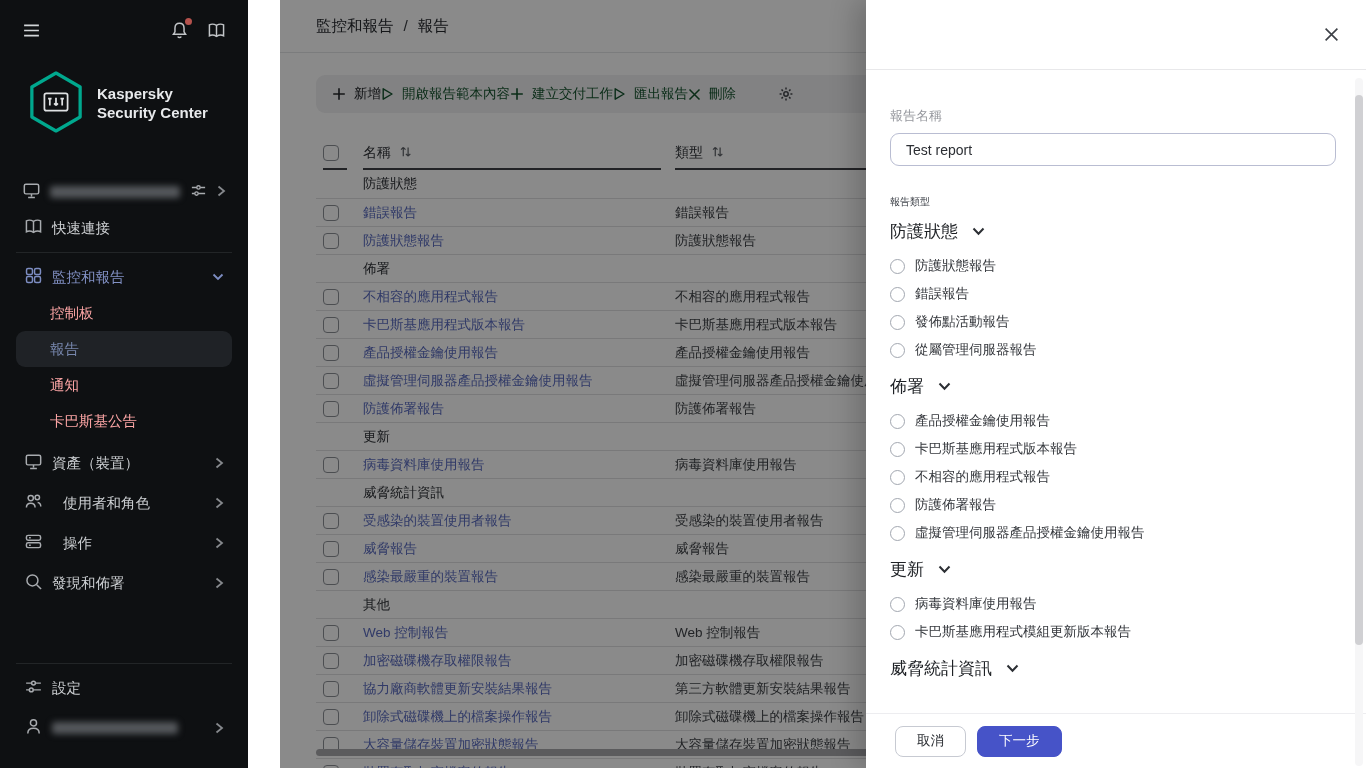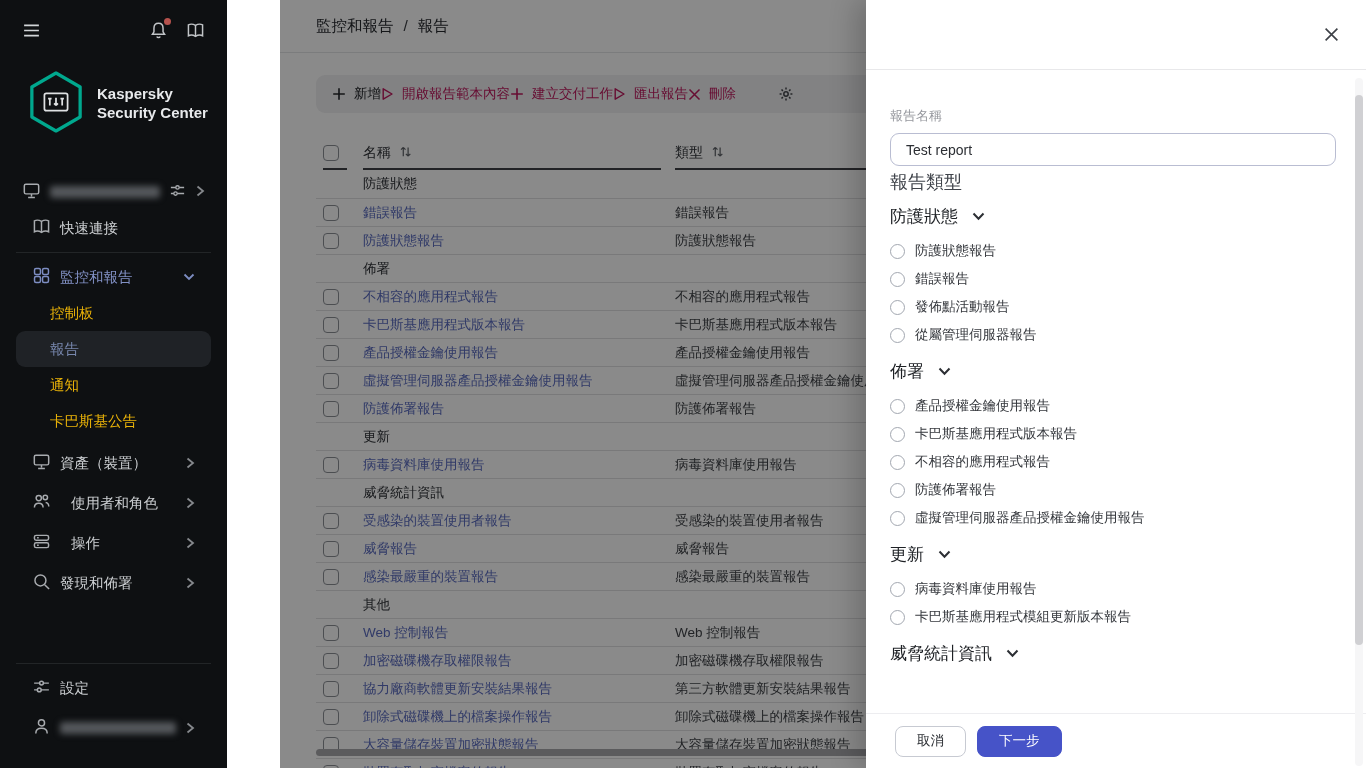--- a/index.html
+++ b/index.html
@@ -1,56 +1,56 @@
 <!DOCTYPE html>
 <html style="--accent: #2e63d8; --btn: #4653c8; --link: #5b6cc0;"><head>
 <meta charset="utf-8">
 <style>
   html,body{margin:0;padding:0;background:#000;}
   *{box-sizing:border-box;}
   .app{position:relative;width:1366px;height:768px;overflow:hidden;background:#fff;
        font-family:"Liberation Sans","DejaVu Sans",sans-serif;color:#24272b;}
 
   
-  .sidebar{position:absolute;left:0;top:0;width:227px;height:768px;background:#0e1012;z-index:30;
+  .sidebar{position:absolute;left:0;top:0;width:248px;height:768px;background:#0e1012;z-index:30;
            display:flex;flex-direction:column;color:#cdd0d3;}
   .sb-top{height:64px;display:flex;align-items:center;padding:0 22px;}
   .icon-btn{display:flex;align-items:center;justify-content:center;cursor:pointer;position:relative;}
   .sb-top .spacer{flex:1;}
   .bell-wrap{margin-right:18px;position:relative;}
   .bell-dot{position:absolute;top:-3px;right:-3px;width:7px;height:7px;border-radius:50%;background:#b5524d;}
   .sb-logo{display:flex;align-items:center;gap:13px;padding:10px 0 0 28px;height:70px;}
   .sb-logo-text{font-weight:bold;font-size:15px;line-height:1.25;color:#e8eaec;}
   .sb-server{margin-top:40px;height:36px;display:flex;align-items:center;padding:0 22px;gap:9px;cursor:pointer;}
   .blurred{height:12px;border-radius:3px;background:#55585c;filter:blur(3px);}
   .srv-blur{width:130px;margin-right:auto;}
   .usr-blur{width:126px;margin-right:auto;}
-  .sb-item{height:36px;display:flex;align-items:center;padding:0 32px;gap:9px;font-size:14.5px;cursor:pointer;}
+  .sb-item{height:36px;display:flex;align-items:center;padding:0 24px;gap:9px;font-size:14.5px;cursor:pointer;}
   .sb-item .lbl{white-space:nowrap;}
   .sb-item .chev{margin-left:auto;display:flex;}
   .sb-item.active-group{color:#8291c5;}
   .sb-item.active-group svg{stroke:#7d8dc2;}
   .sb-sub{height:36px;display:flex;align-items:center;margin:0 16px;padding-left:34px;border-radius:9px;
-          font-size:14.5px;color:#eab308;cursor:pointer;}
+          font-size:14.5px;color:#fca5a5;cursor:pointer;}
   .sb-sub.selected{background:#1f2226;color:#7787ad;}
   .sb-divider{height:1px;background:#222527;margin:6px 16px;}
   .sb-spacer{flex:1;}
   .sb-bottom{padding-bottom:22px;}
   .sidebar svg{flex:none;}
 
   
   .main{position:absolute;left:280px;top:0;right:0;bottom:0;background:#ffffff;z-index:1;}
   .main-header{height:53px;display:flex;align-items:center;padding:0 36px;border-bottom:1px solid #e4e5e7;
                font-size:15.5px;color:#26292e;}
   .crumb-sep{margin:0 10px;color:#3a3d42;}
   .content{padding-left:36px;}
   .toolbar{margin-top:22px;height:38px;background:#f0f0f2;border-radius:9px;display:flex;align-items:center;
            padding:0 16px;overflow:hidden;}
   .tb-btn{display:flex;align-items:center;gap:8px;font-size:13.5px;color:#24272b;cursor:pointer;white-space:nowrap;}
-  .tb-btn.disabled{color:#be185d;}
+  .tb-btn.disabled{color:#14532d;}
   .tb-btn .tbi{display:flex;}
   .tb-btn.partial{margin-left:42px;color:#44474c;}
 
   
   .table{margin-top:23px;}
   .thead{display:flex;height:34px;align-items:center;font-size:14px;color:#303338;}
   .cell-check{width:47px;padding-left:7px;flex:none;display:flex;align-items:center;}
   .cell-name{width:312px;flex:none;display:flex;align-items:center;gap:8px;}
   .cell-type{flex:1;display:flex;align-items:center;gap:8px;white-space:nowrap;overflow:visible;}
   .th{position:relative;height:100%;}
@@ -71,21 +71,21 @@
   
   .modal{position:absolute;left:866px;top:0;width:500px;height:768px;background:#ffffff;z-index:60;
          box-shadow:-10px 0 26px rgba(0,0,0,0.20);}
   .modal-header{height:70px;border-bottom:1px solid #e8e8ea;position:relative;}
   .modal-close{position:absolute;top:27px;right:26px;width:18px;height:18px;display:flex;align-items:center;
                justify-content:center;cursor:pointer;}
   .modal-body{position:absolute;top:71px;left:0;right:0;bottom:55px;overflow:hidden;padding:36px 30px 0 24px;}
   .field-label{font-size:13px;color:#95979d;}
   .text-input{margin-top:8px;width:446px;height:33px;border:1px solid #b9bdd2;border-radius:9px;padding:0 15px;
               font-size:14px;color:#2b2e33;outline:none;font-family:inherit;background:#fff;display:block;}
-  .type-label{margin-top:4px;font-size:18px;color:#3f434a;}
+  .type-label{margin-top:29px;font-size:10px;color:#3f434a;}
   .sec-head{margin-top:8px;height:28px;display:flex;align-items:center;gap:14px;cursor:pointer;}
   .sec-title{font-size:17px;font-weight:500;color:#1e2125;}
   .sec-options{margin-top:7px;}
   .option{height:28px;display:flex;align-items:center;gap:10px;font-size:13.5px;color:#34373c;cursor:pointer;}
   .radio{width:15px;height:15px;border-radius:50%;border:1.5px solid #a2a7b0;flex:none;position:relative;}
   .radio.sel{border-color:var(--accent,#2e63d8);}
   .radio.sel:after{content:'';position:absolute;inset:2px;border-radius:50%;background:var(--accent,#2e63d8);}
   .modal-footer{position:absolute;left:0;right:0;bottom:0;height:55px;background:#fff;border-top:1px solid #ededf0;
                 display:flex;align-items:center;padding-left:29px;gap:11px;}
   .btn{height:31px;border-radius:8px;display:flex;align-items:center;padding:0 21px;font-size:13.5px;cursor:pointer;}

